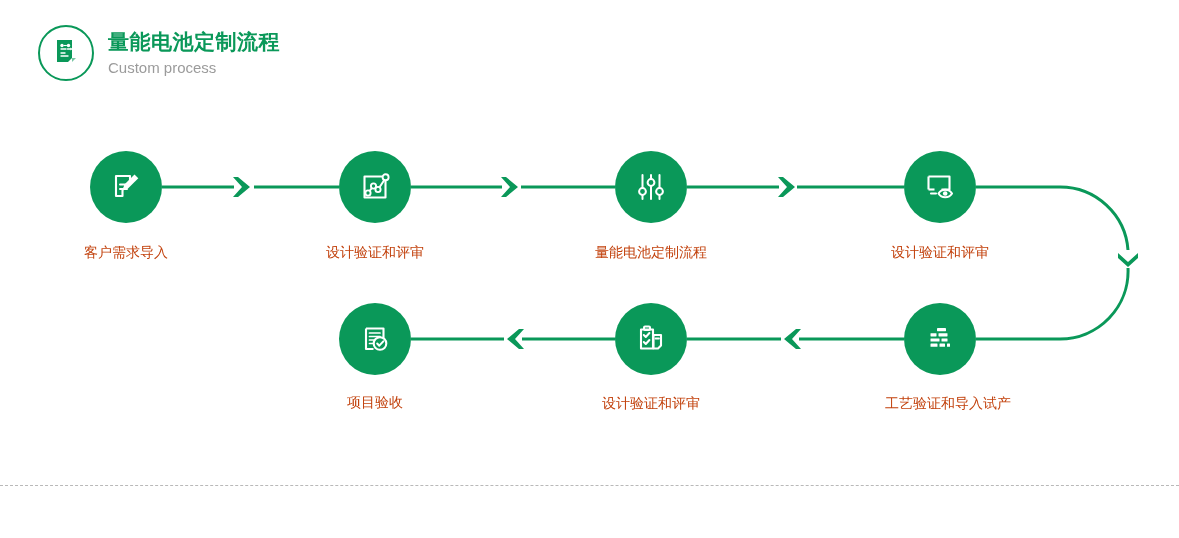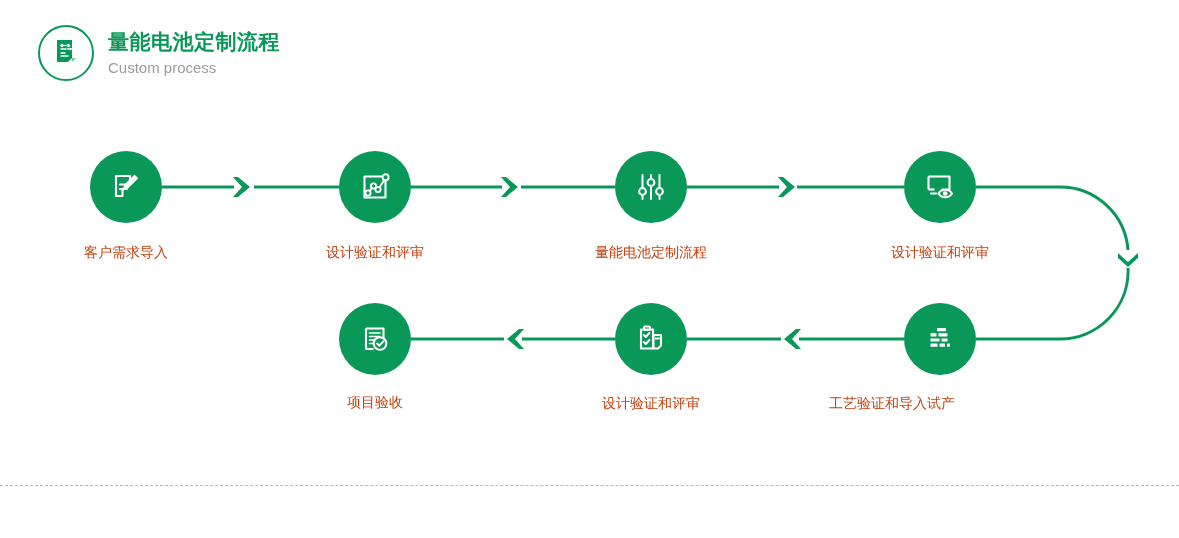--- a/index.html
+++ b/index.html
@@ -230,21 +230,21 @@
           <rect x="15.5" y="11.2" width="9" height="3.2" rx="0.4"></rect>
           <rect x="7.5" y="16.4" width="9" height="3.2" rx="0.4"></rect>
           <rect x="18.5" y="16.4" width="6" height="3.2" rx="0.4"></rect>
           <rect x="7.5" y="21.6" width="7" height="3.2" rx="0.4"></rect>
           <rect x="16.5" y="21.6" width="5.5" height="3.2" rx="0.4"></rect>
           <rect x="24" y="21.6" width="3" height="3.2" rx="0.4"></rect>
         </g>
       </svg>
     </span>
   </div>
-  <div class="node-label" style="left:892px; top:393px;text-align:right;">工艺验证和导入试产</div>
+  <div class="node-label" style="left:948px; top:393px;text-align:right;">工艺验证和导入试产</div>
 
   <div class="node" style="left:615px; top:303px;">
     <span>
       <svg width="34" height="34" viewBox="0 0 34 34">
         <path d="M7 7.5 h12 v19 H7 z" fill="none" stroke="#ffffff" stroke-width="2.1" stroke-linejoin="round"></path>
         <rect x="10" y="4.5" width="6" height="3.6" rx="1" fill="none" stroke="#ffffff" stroke-width="2"></rect>
         <path d="M9.8 13 l2 2 3.6 -4" fill="none" stroke="#ffffff" stroke-width="2" stroke-linecap="round" stroke-linejoin="round"></path>
         <path d="M9.8 20 l2 2 3.6 -4" fill="none" stroke="#ffffff" stroke-width="2" stroke-linecap="round" stroke-linejoin="round"></path>
         <path d="M19.5 13 h7.5 v10.5 l-3 3 H19.5 z" fill="none" stroke="#ffffff" stroke-width="2.1" stroke-linejoin="round"></path>
         <path d="M21.5 16.5 h3.5" stroke="#ffffff" stroke-width="1.8" stroke-linecap="round"></path>

